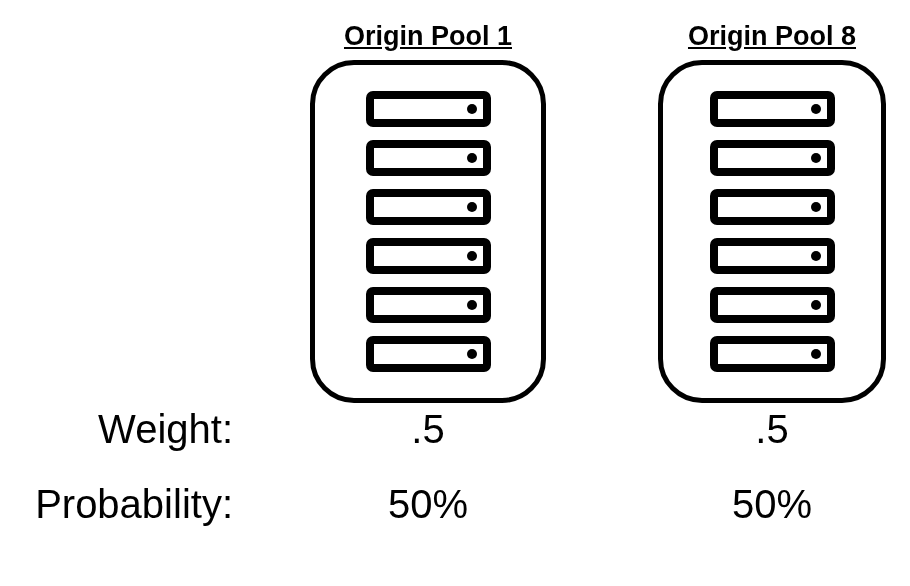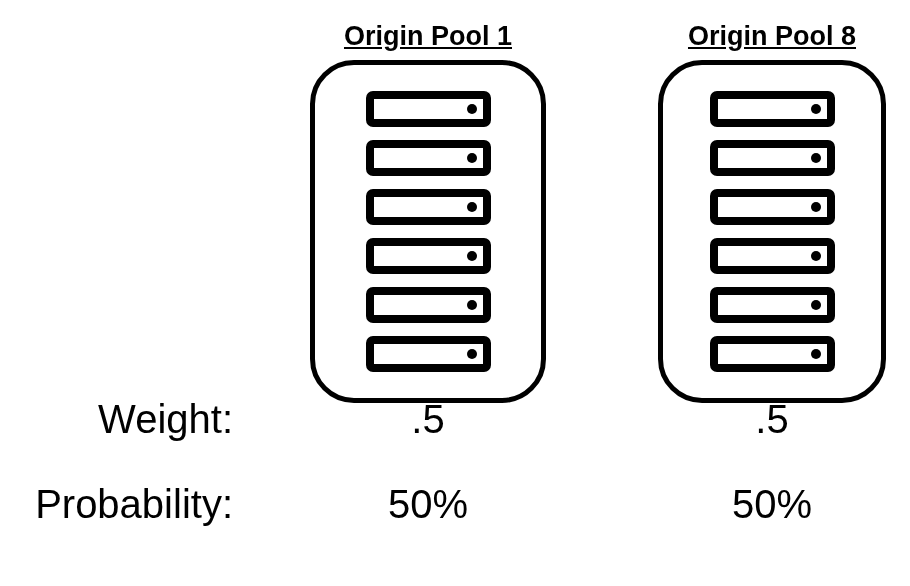--- a/index.html
+++ b/index.html
@@ -51,21 +51,21 @@
     left:0; width:233px;
     font-size:40px; line-height:46px;
     text-align:right;
     white-space:nowrap;
   }
   .row-value {
     font-size:40px; line-height:46px;
     text-align:center;
     white-space:nowrap;
   }
-  .row-weight { top:396px; }
+  .row-weight { top:406px; }
   .row-prob   { top:481px; }
   .val-p1 { left:310px; width:236px; }
   .val-p2 { left:658px; width:228px; }
 </style>
 </head>
 <body>
 
 <div>
 
   <div class="abs pool-title p1">Origin Pool 1</div>

